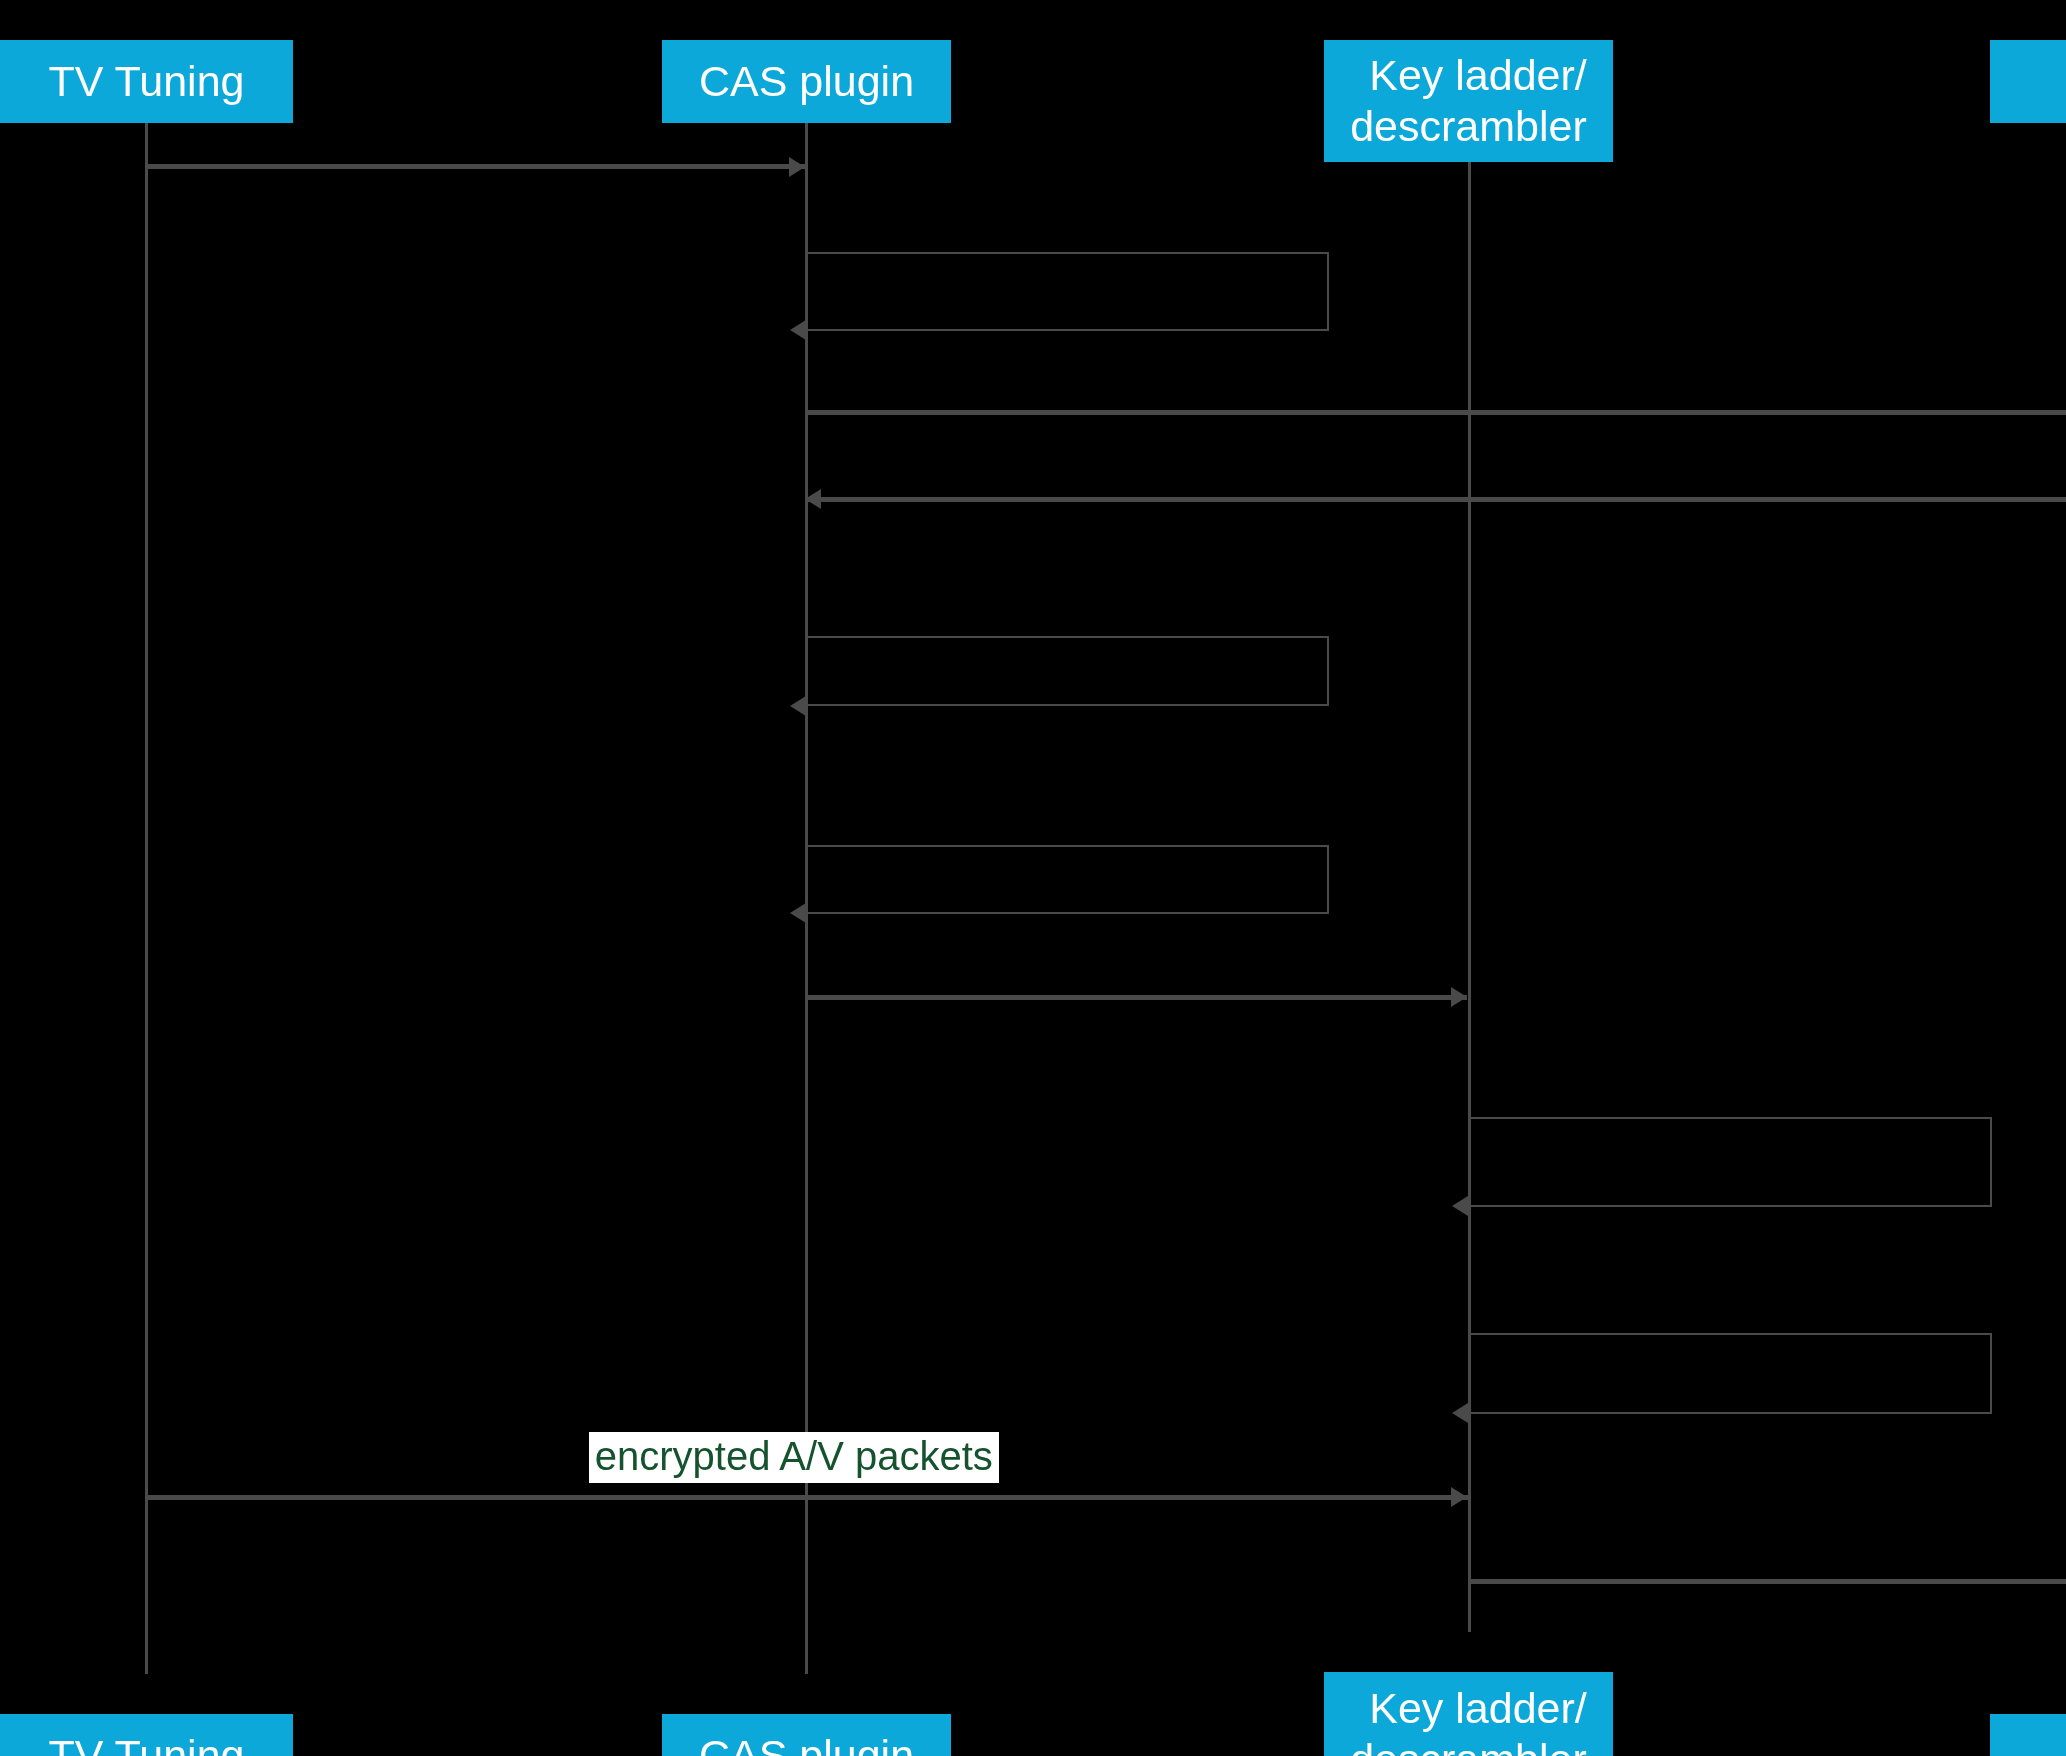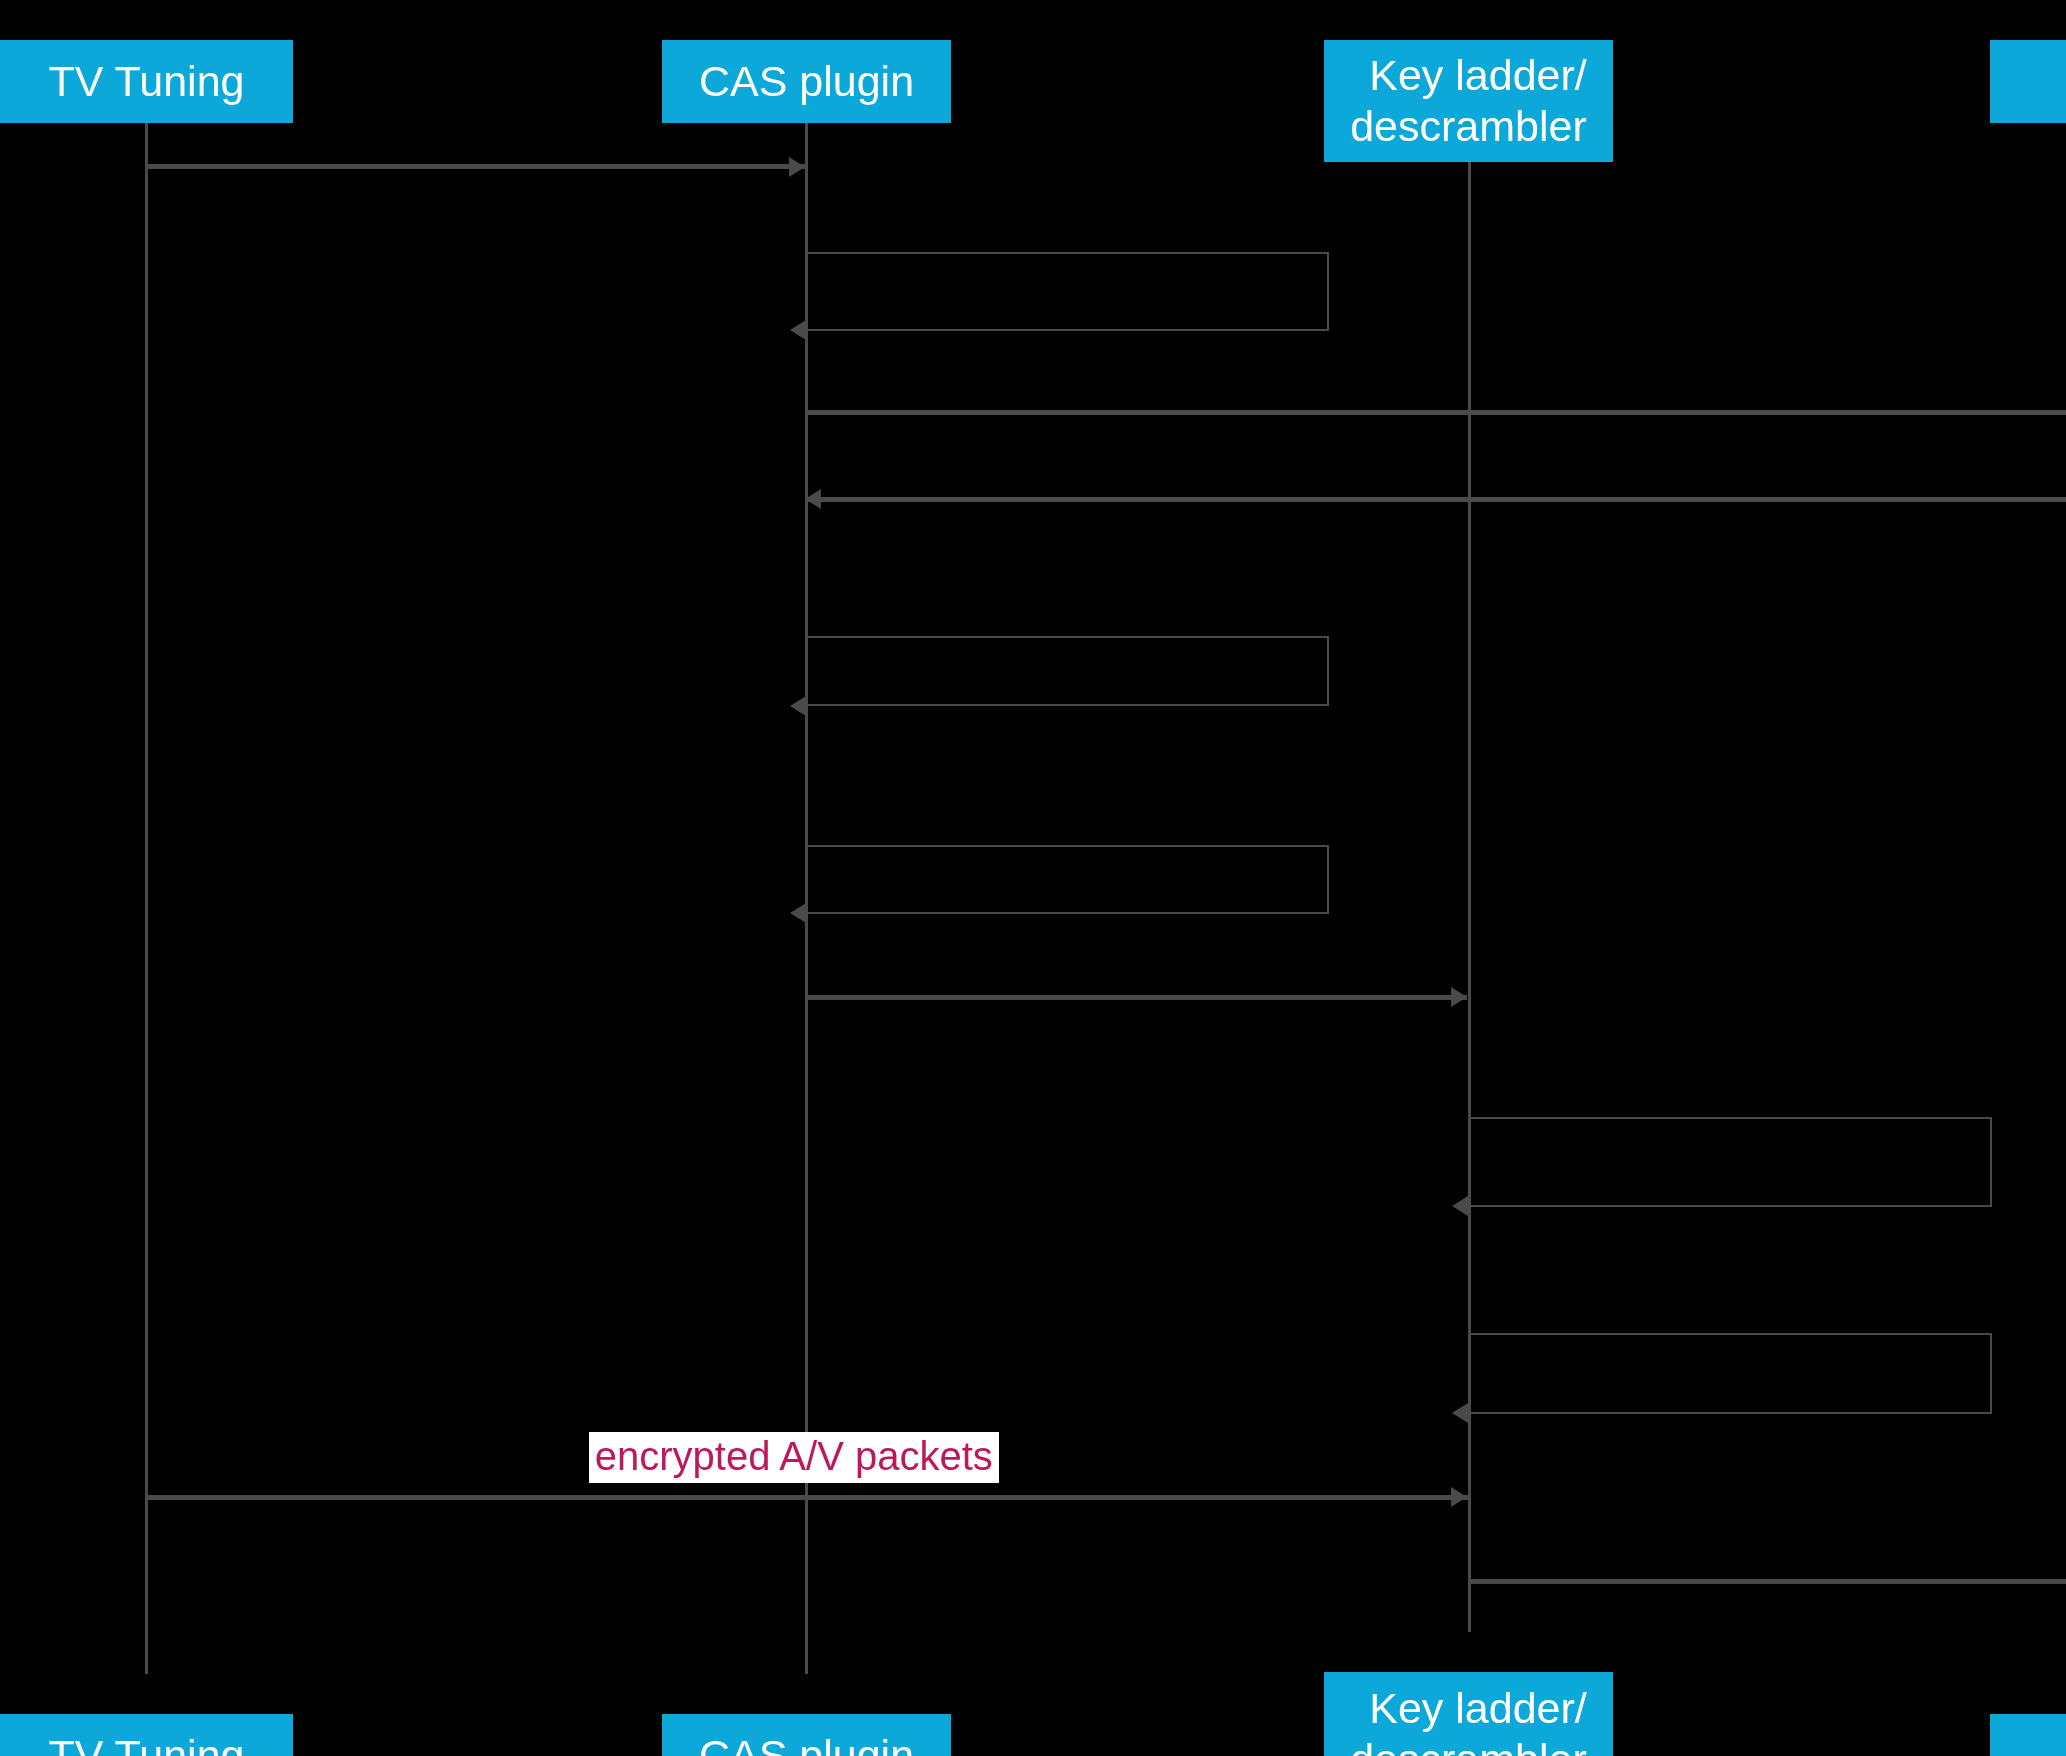--- a/index.html
+++ b/index.html
@@ -57,21 +57,21 @@
   .selfloop{
     position:absolute;
     border:2.9px solid #4a4a4a;
     border-left:none;
     box-sizing:border-box;
     background:transparent;
   }
   .msg-label{
     position:absolute;
     background:#ffffff;
-    color:#be185d;
+    color:#14532d;
     font-size:40px;
     line-height:1.0;
     padding:4.1px 5.8px 6.6px 5.8px;
     white-space:nowrap;
     font-family:"Liberation Sans",sans-serif;
   }
 </style>
 </head>
 <body>
 

